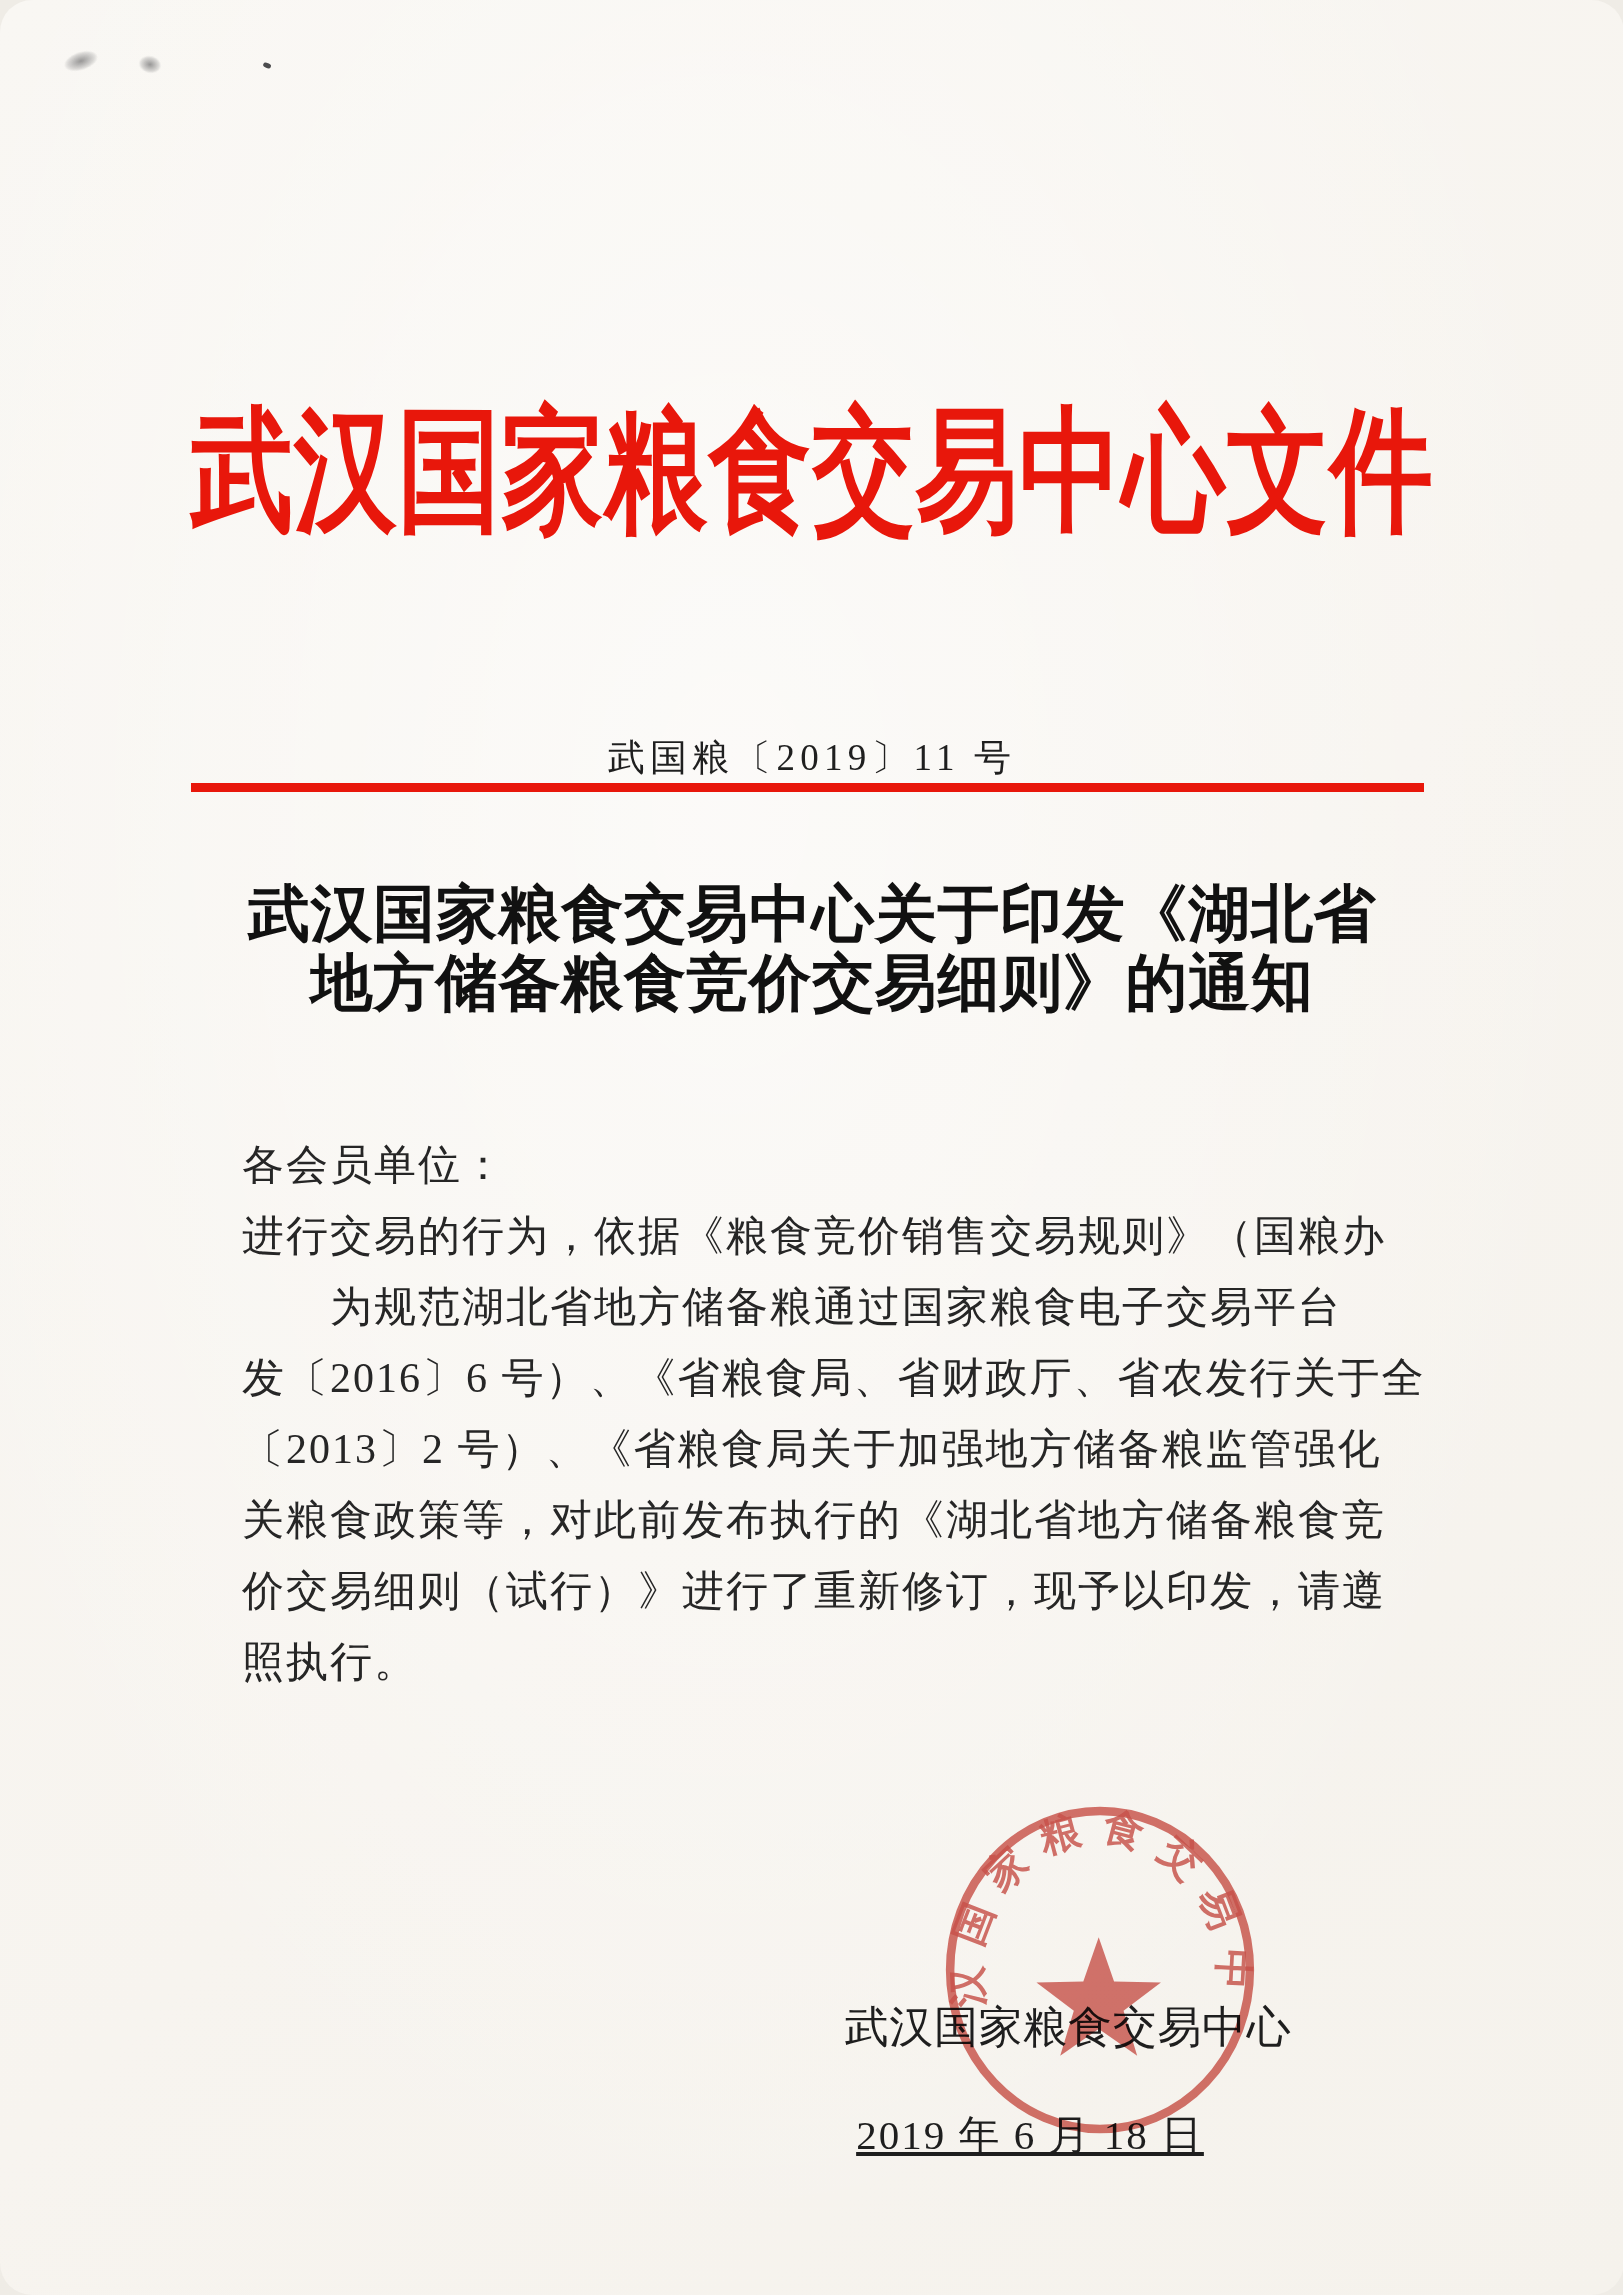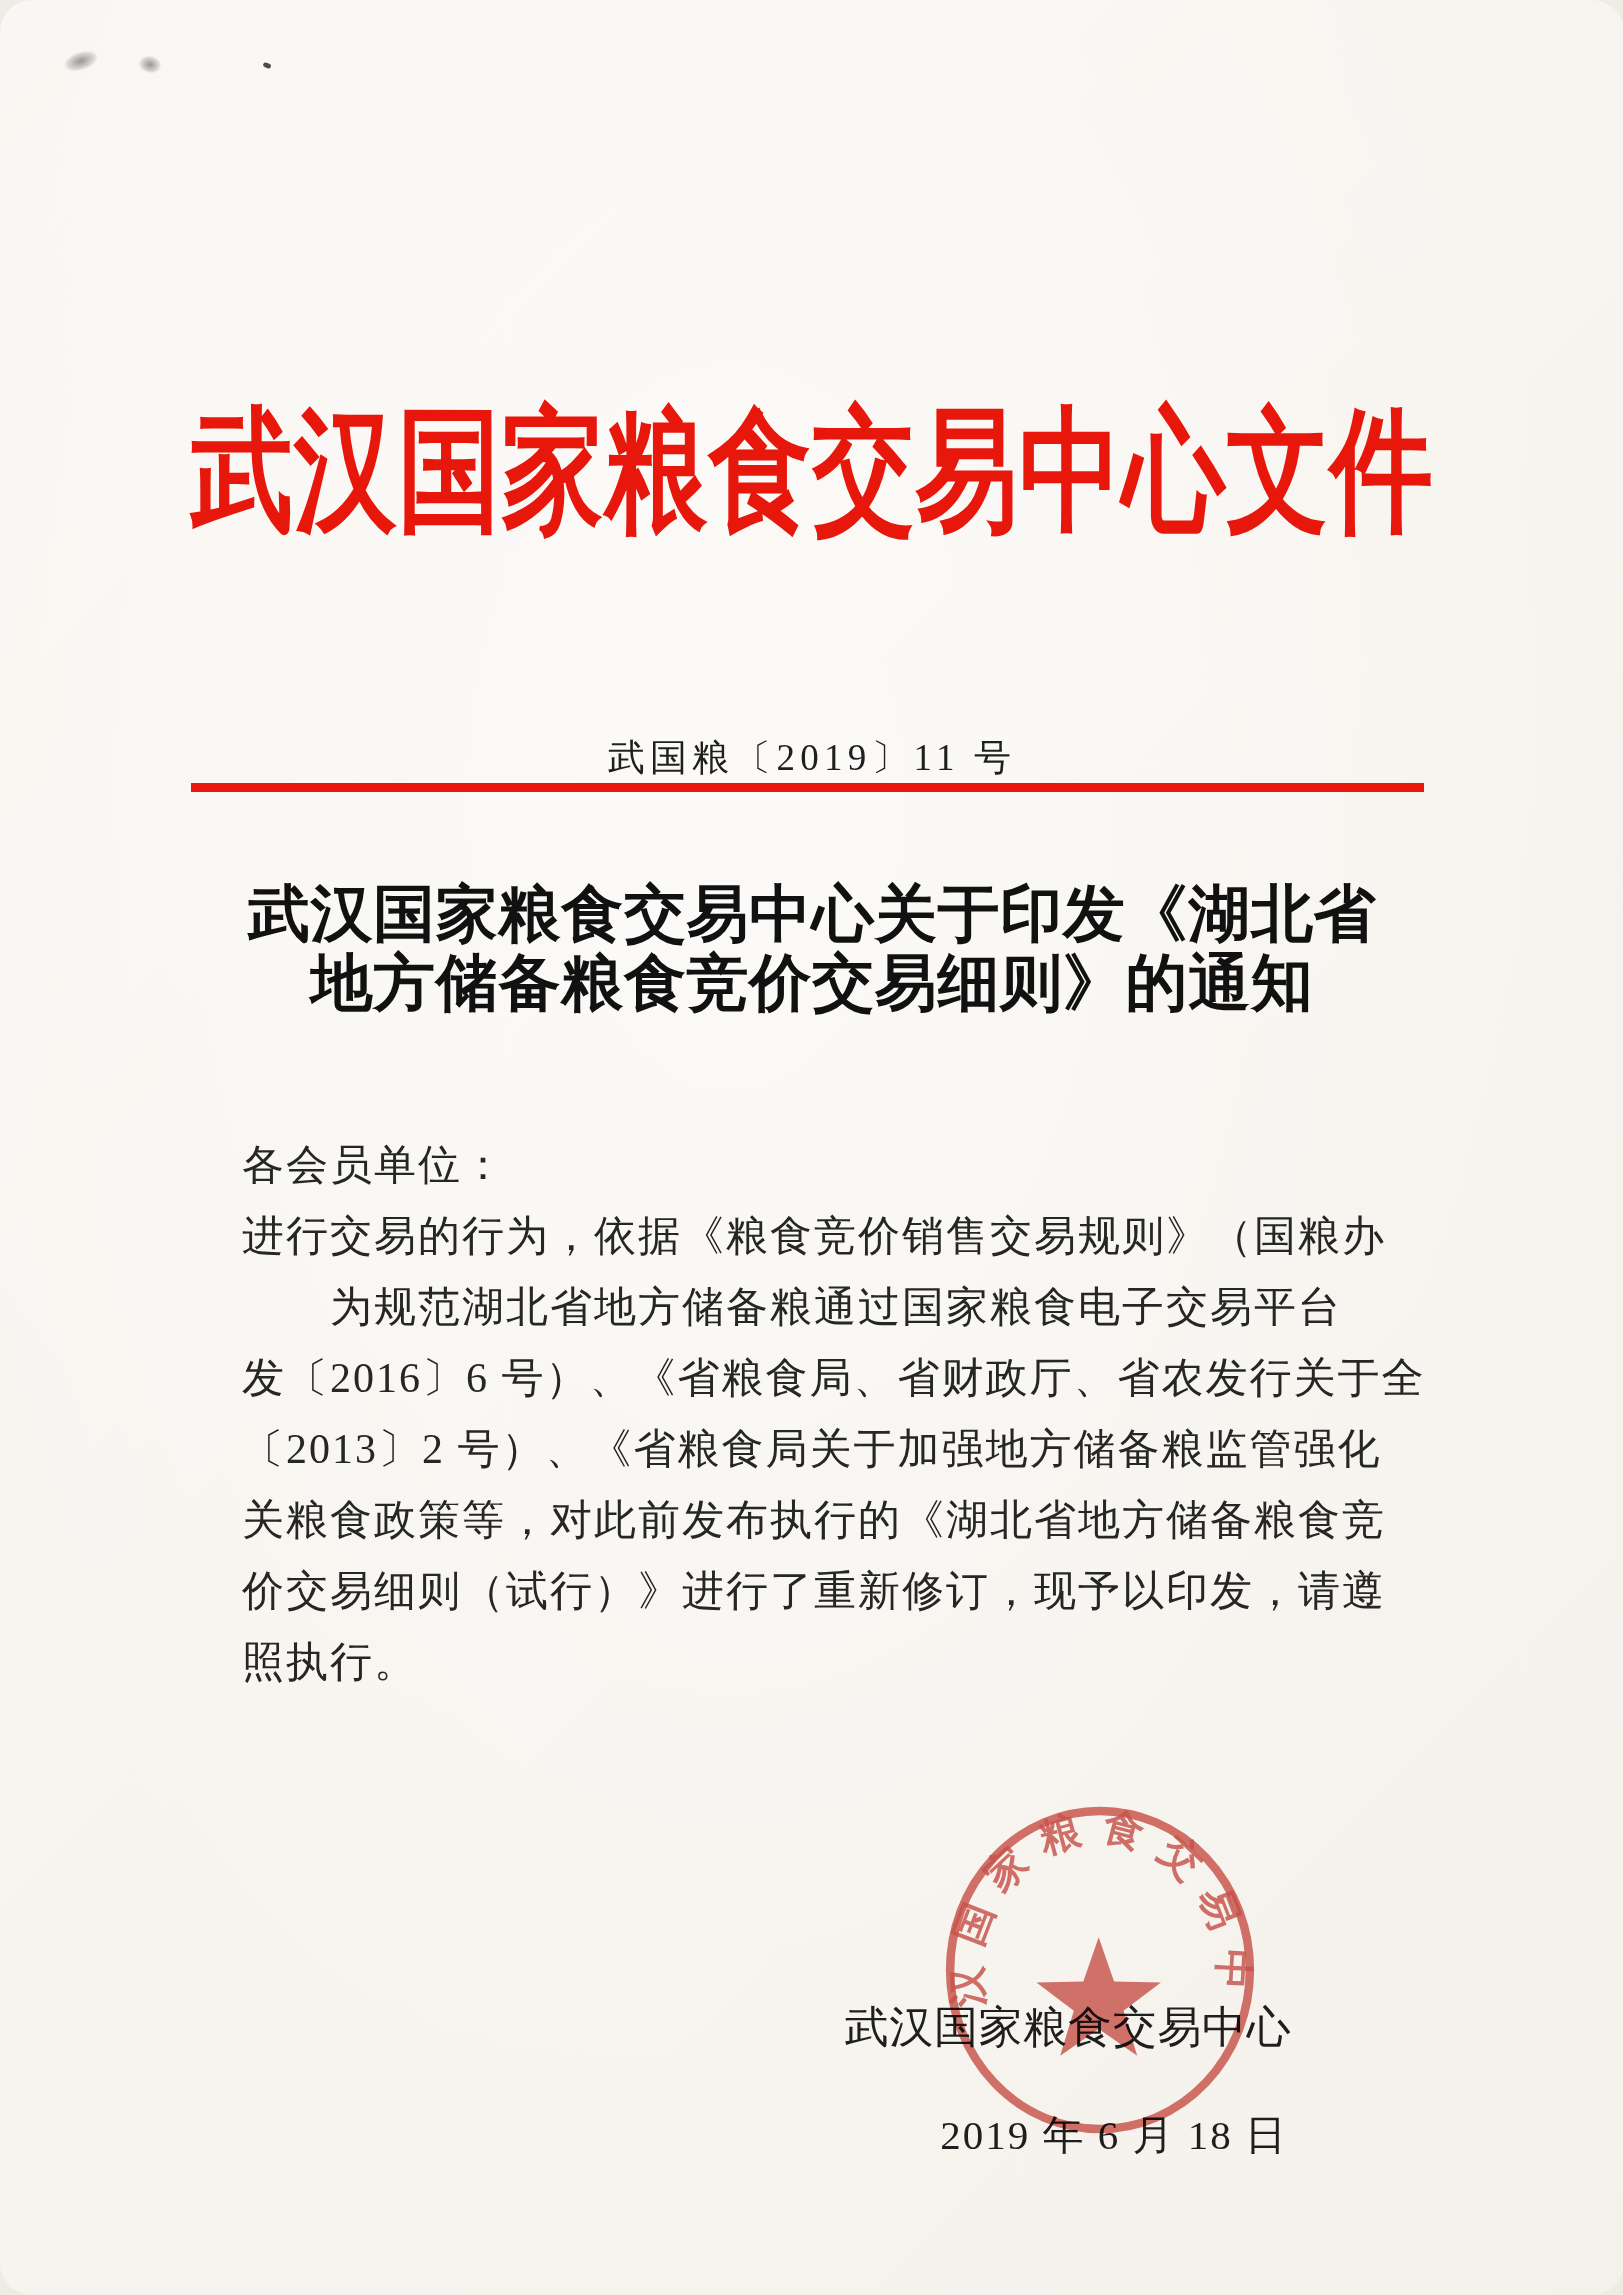--- a/index.html
+++ b/index.html
@@ -47,22 +47,22 @@
     font-size:42px;color:#262626;letter-spacing:2px;
   }
   .body-line{height:71px;line-height:71px;white-space:nowrap;}
   .body-line.indent{padding-left:88px;}
   
   .sig-org{
     position:absolute;top:1998px;left:1068px;transform:translateX(-50%);
     font-size:44px;color:#1e1e1e;letter-spacing:0.7px;white-space:nowrap;
   }
   .sig-date{
-    position:absolute;top:2108px;left:1114px;transform:translateX(-50%);
-    font-size:41px;color:#1e1e1e;letter-spacing:2px;white-space:nowrap;
+    position:absolute;top:2108px;left:1030px;transform:translateX(-50%);
+    font-size:41px;color:#1e1e1e;letter-spacing:2px;white-space:nowrap;text-decoration:underline;
   }
   
   .seal{
     position:absolute;left:939px;top:1801px;width:322px;height:338px;
     mix-blend-mode:multiply;opacity:.92;
   }
   .seal text{
     font-family:"Liberation Serif","DejaVu Serif",serif;
     font-weight:bold;
   }

